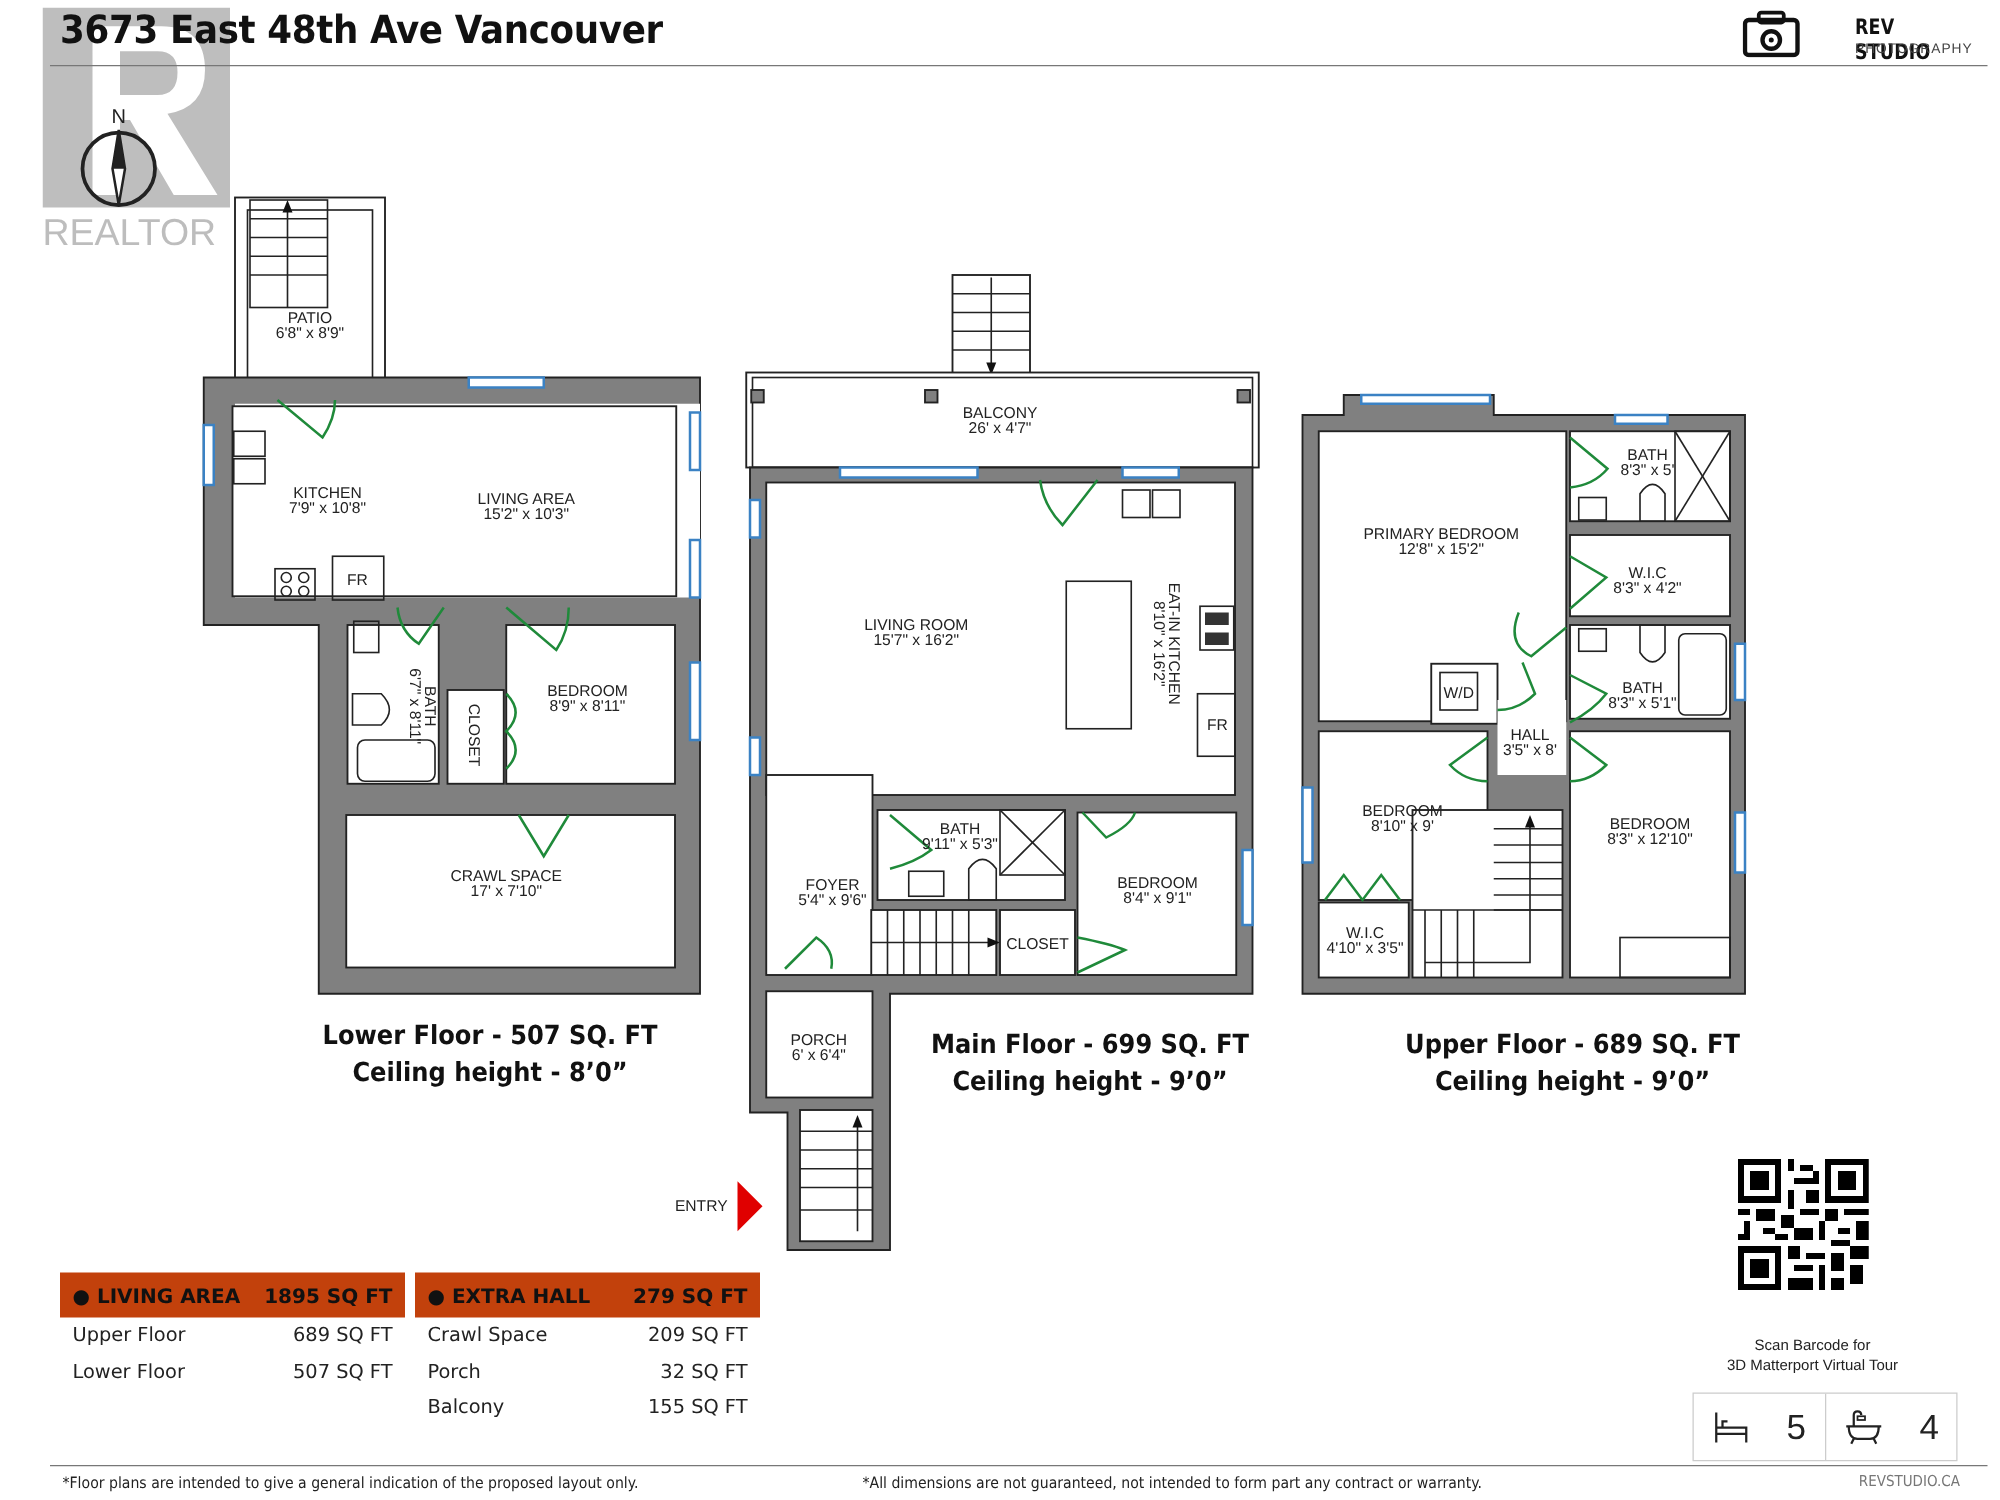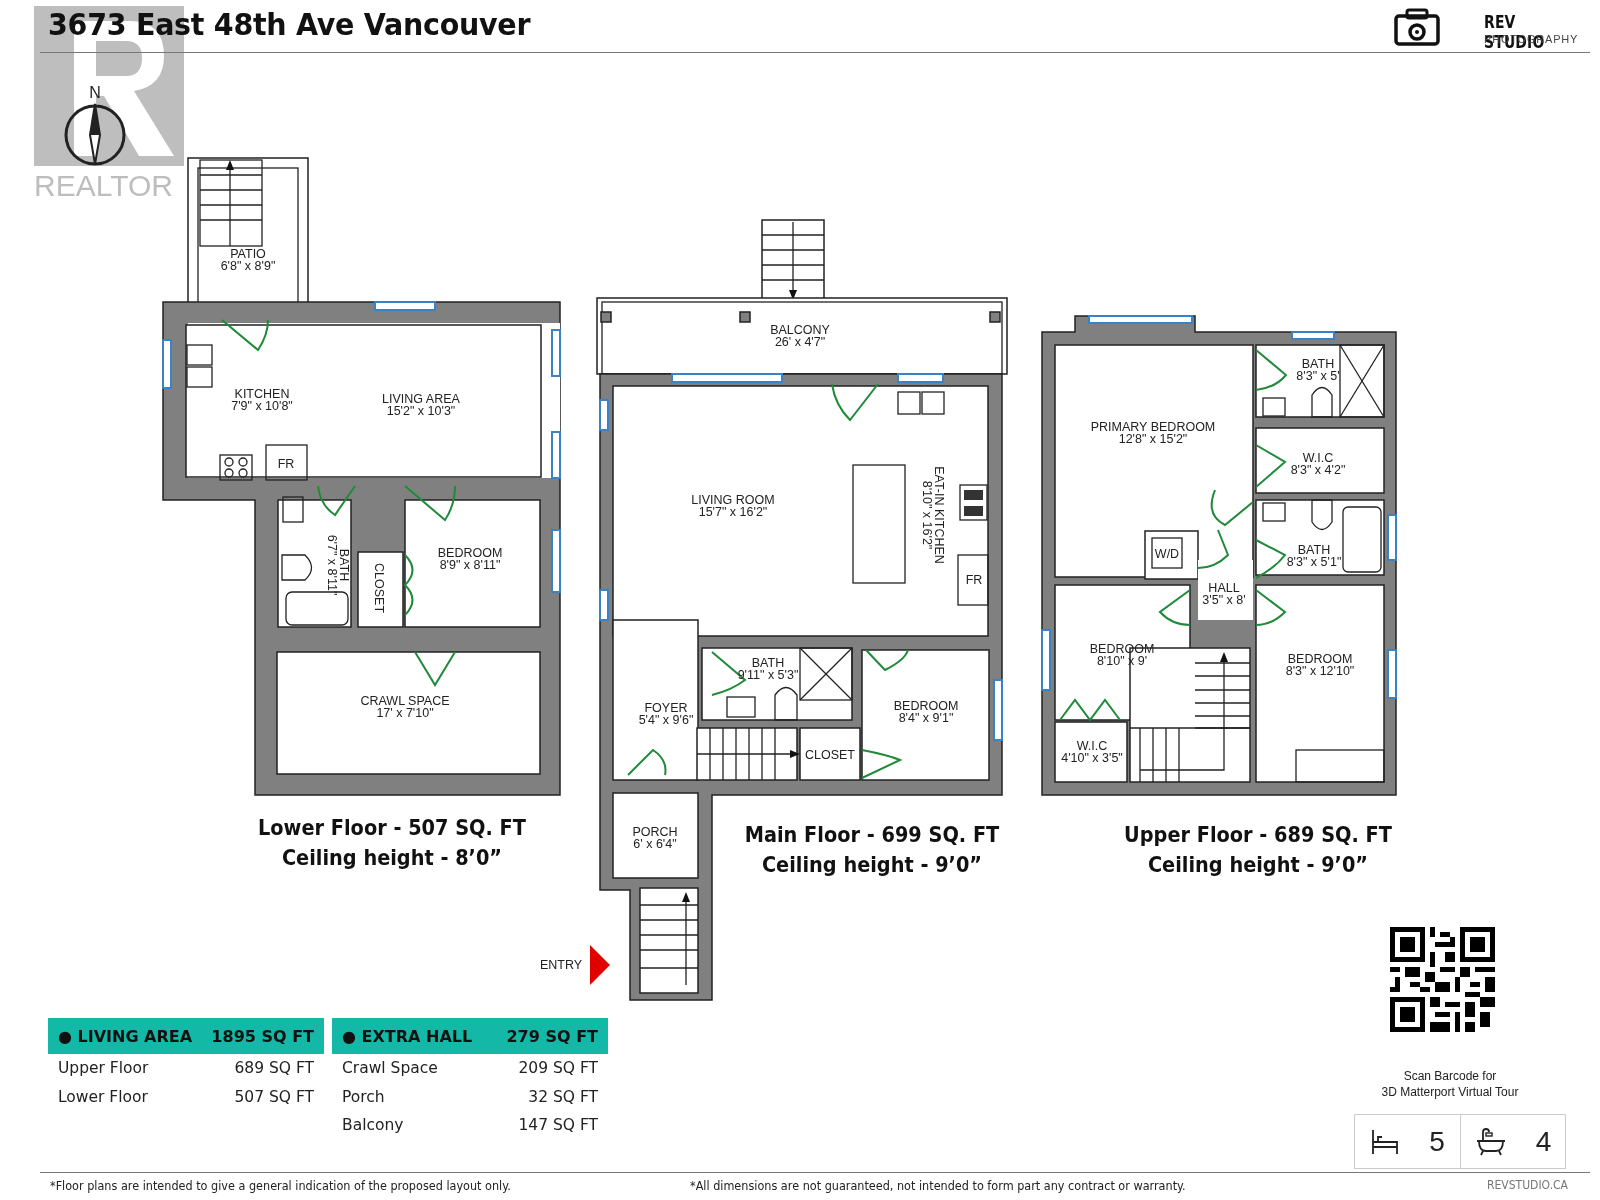--- a/index.html
+++ b/index.html
@@ -10,21 +10,21 @@
            font-family:"DejaVu Sans", sans-serif; transform:scaleX(0.92); transform-origin:left; }
   .hr-top { left:40px; top:52px; width:1550px; height:1px; background:#777; }
   .realtor { left:34px; top:6px; width:150px; height:200px; opacity:.55; }
   .brand-name { left:1484px; top:12px; font-size:17px; font-weight:bold; letter-spacing:.2px;
                 font-family:"DejaVu Sans", sans-serif; transform:scaleX(.82); transform-origin:left; }
   .brand-sub { left:1484px; top:33px; font-size:11px; color:#444; letter-spacing:.8px; }
   .plan { left:0; top:0; width:1600px; height:1200px; }
   .rl { font-family:"Liberation Sans", sans-serif; font-size:12.5px; fill:#222; text-anchor:middle; }
   .floor-cap { text-align:center; font-family:"DejaVu Sans", sans-serif; font-weight:bold; font-size:21px; line-height:30px; transform:scaleX(.92); }
   .tbl { top:1040px; font-size:17px; }
-  .tbl .hd { height:36px; background:#14b8a6; display:flex; align-items:center; justify-content:space-between;
+  .tbl .hd { height:36px; background:#c2410c; display:flex; align-items:center; justify-content:space-between;
              padding:0 10px; font-weight:bold; font-family:"DejaVu Sans", sans-serif; font-size:16px; }
   .tbl .row { display:flex; justify-content:space-between; padding:0 10px; height:28.5px; align-items:center;
               font-family:"DejaVu Sans", sans-serif; font-size:15.5px; color:#222; }
   .hr-bot { left:40px; top:1172px; width:1550px; height:1px; background:#777; }
   .foot { top:1178px; font-size:12.5px; color:#222; font-family:"DejaVu Sans", sans-serif; transform:scaleX(.9); transform-origin:left; }
   .qr-cap { left:1370px; top:1068px; width:160px; text-align:center; font-size:12px; line-height:16px; color:#222; }
   .stats { left:1354px; top:1114px; width:210px; height:53px; border:1px solid #ccc; display:flex; }
   .stats .cell { flex:1; display:flex; align-items:center; justify-content:space-around; font-size:28px; color:#222; }
   .stats .cell + .cell { border-left:1px solid #ccc; }
 </style>
@@ -371,21 +371,21 @@
   <div class="row">
       <span>Crawl Space</span>
       <span>209 SQ FT</span>
     </div>
   <div class="row">
       <span>Porch</span>
       <span>32 SQ FT</span>
     </div>
   <div class="row">
       <span>Balcony</span>
-      <span>147 SQ FT</span>
+      <span>155 SQ FT</span>
     </div>
 </div>
 
 <svg class="abs" style="left:1390px;top:927px;width:105px;height:105px" viewBox="0 0 21 21" shape-rendering="crispEdges">
   <g fill="#000">
     <path d="M0 0h7v7h-7zM1 1v5h5v-5zM2 2h3v3h-3z" fill-rule="evenodd"></path>
     <path d="M14 0h7v7h-7zM15 1v5h5v-5zM16 2h3v3h-3z" fill-rule="evenodd"></path>
     <path d="M0 14h7v7h-7zM1 15v5h5v-5zM2 16h3v3h-3z" fill-rule="evenodd"></path>
     <rect x="8" y="0" width="1" height="2"></rect>
       <rect x="10" y="1" width="2" height="1"></rect>

